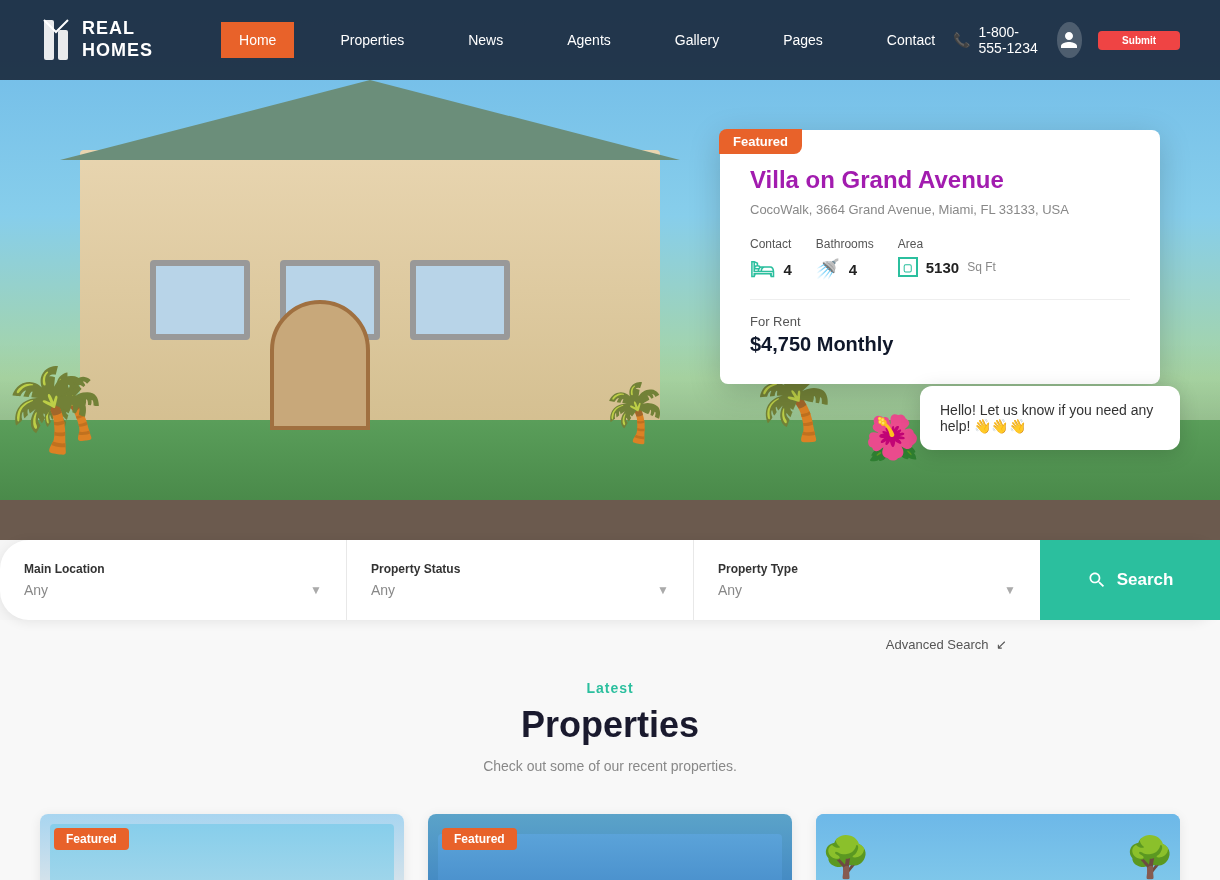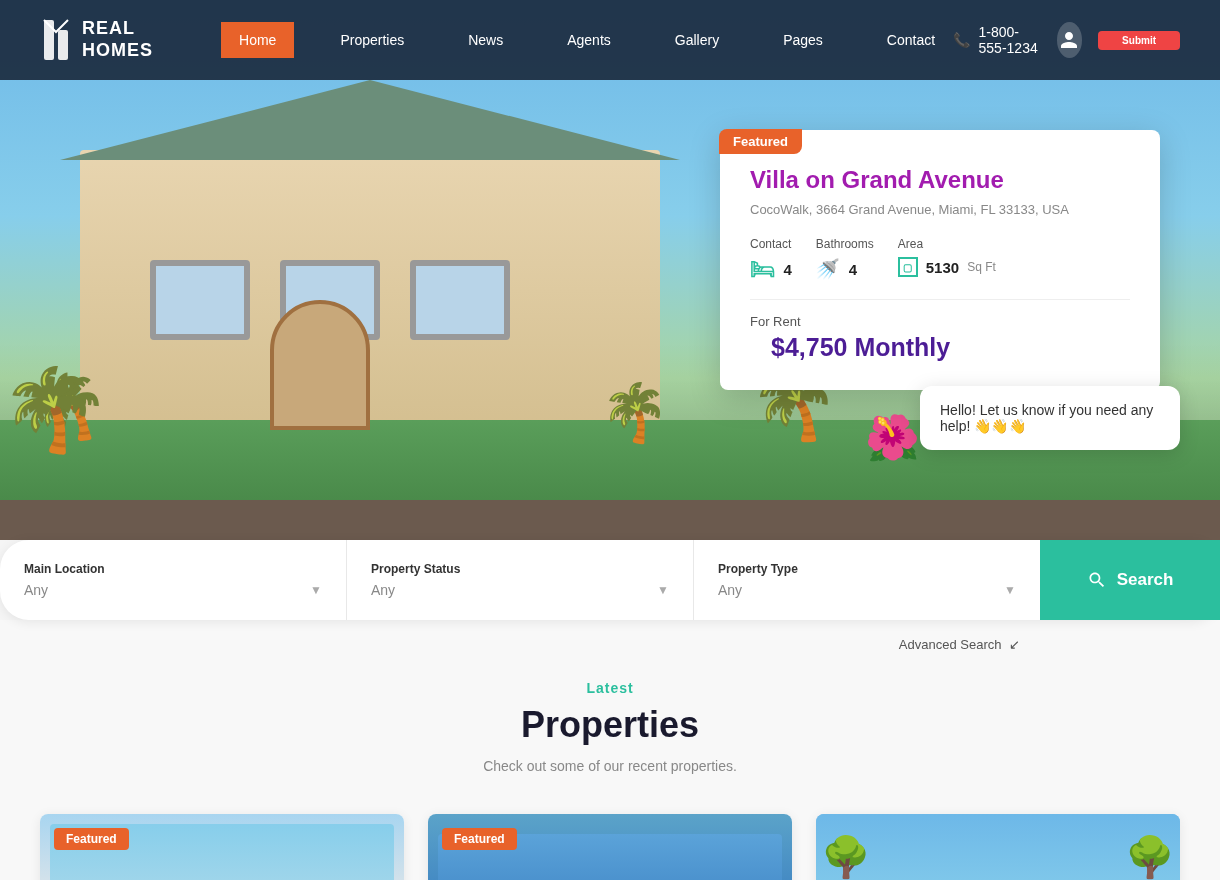--- a/index.html
+++ b/index.html
@@ -174,24 +174,23 @@
       border: none;
       border-top: 1px solid #eee;
       margin-bottom: 14px;
     }
     .for-rent-label {
       font-size: 13px;
       color: #555;
       margin-bottom: 4px;
     }
     .price {
-      font-size: 25px;
+      font-size: 20px;
       font-weight: 700;
-      color: #4c1d95;
-      margin-left: 21px;
+      color: #0f172a;
     }
 
     
     .chat-popup {
       position: absolute;
       bottom: 90px;
       right: 40px;
       background: #fff;
       border-radius: 12px;
       padding: 16px 20px;
@@ -254,21 +253,21 @@
       display: flex;
       align-items: center;
       gap: 10px;
       color: #fff;
       font-size: 17px;
       font-weight: 600;
     }
     .advanced-search {
       position: absolute;
       bottom: -32px;
-      right: 200px;
+      right: 213px;
       font-size: 13px;
       color: #555;
       cursor: pointer;
     }
     .advanced-arrow {
       display: inline-block;
       margin-left: 4px;
     }
 
     

